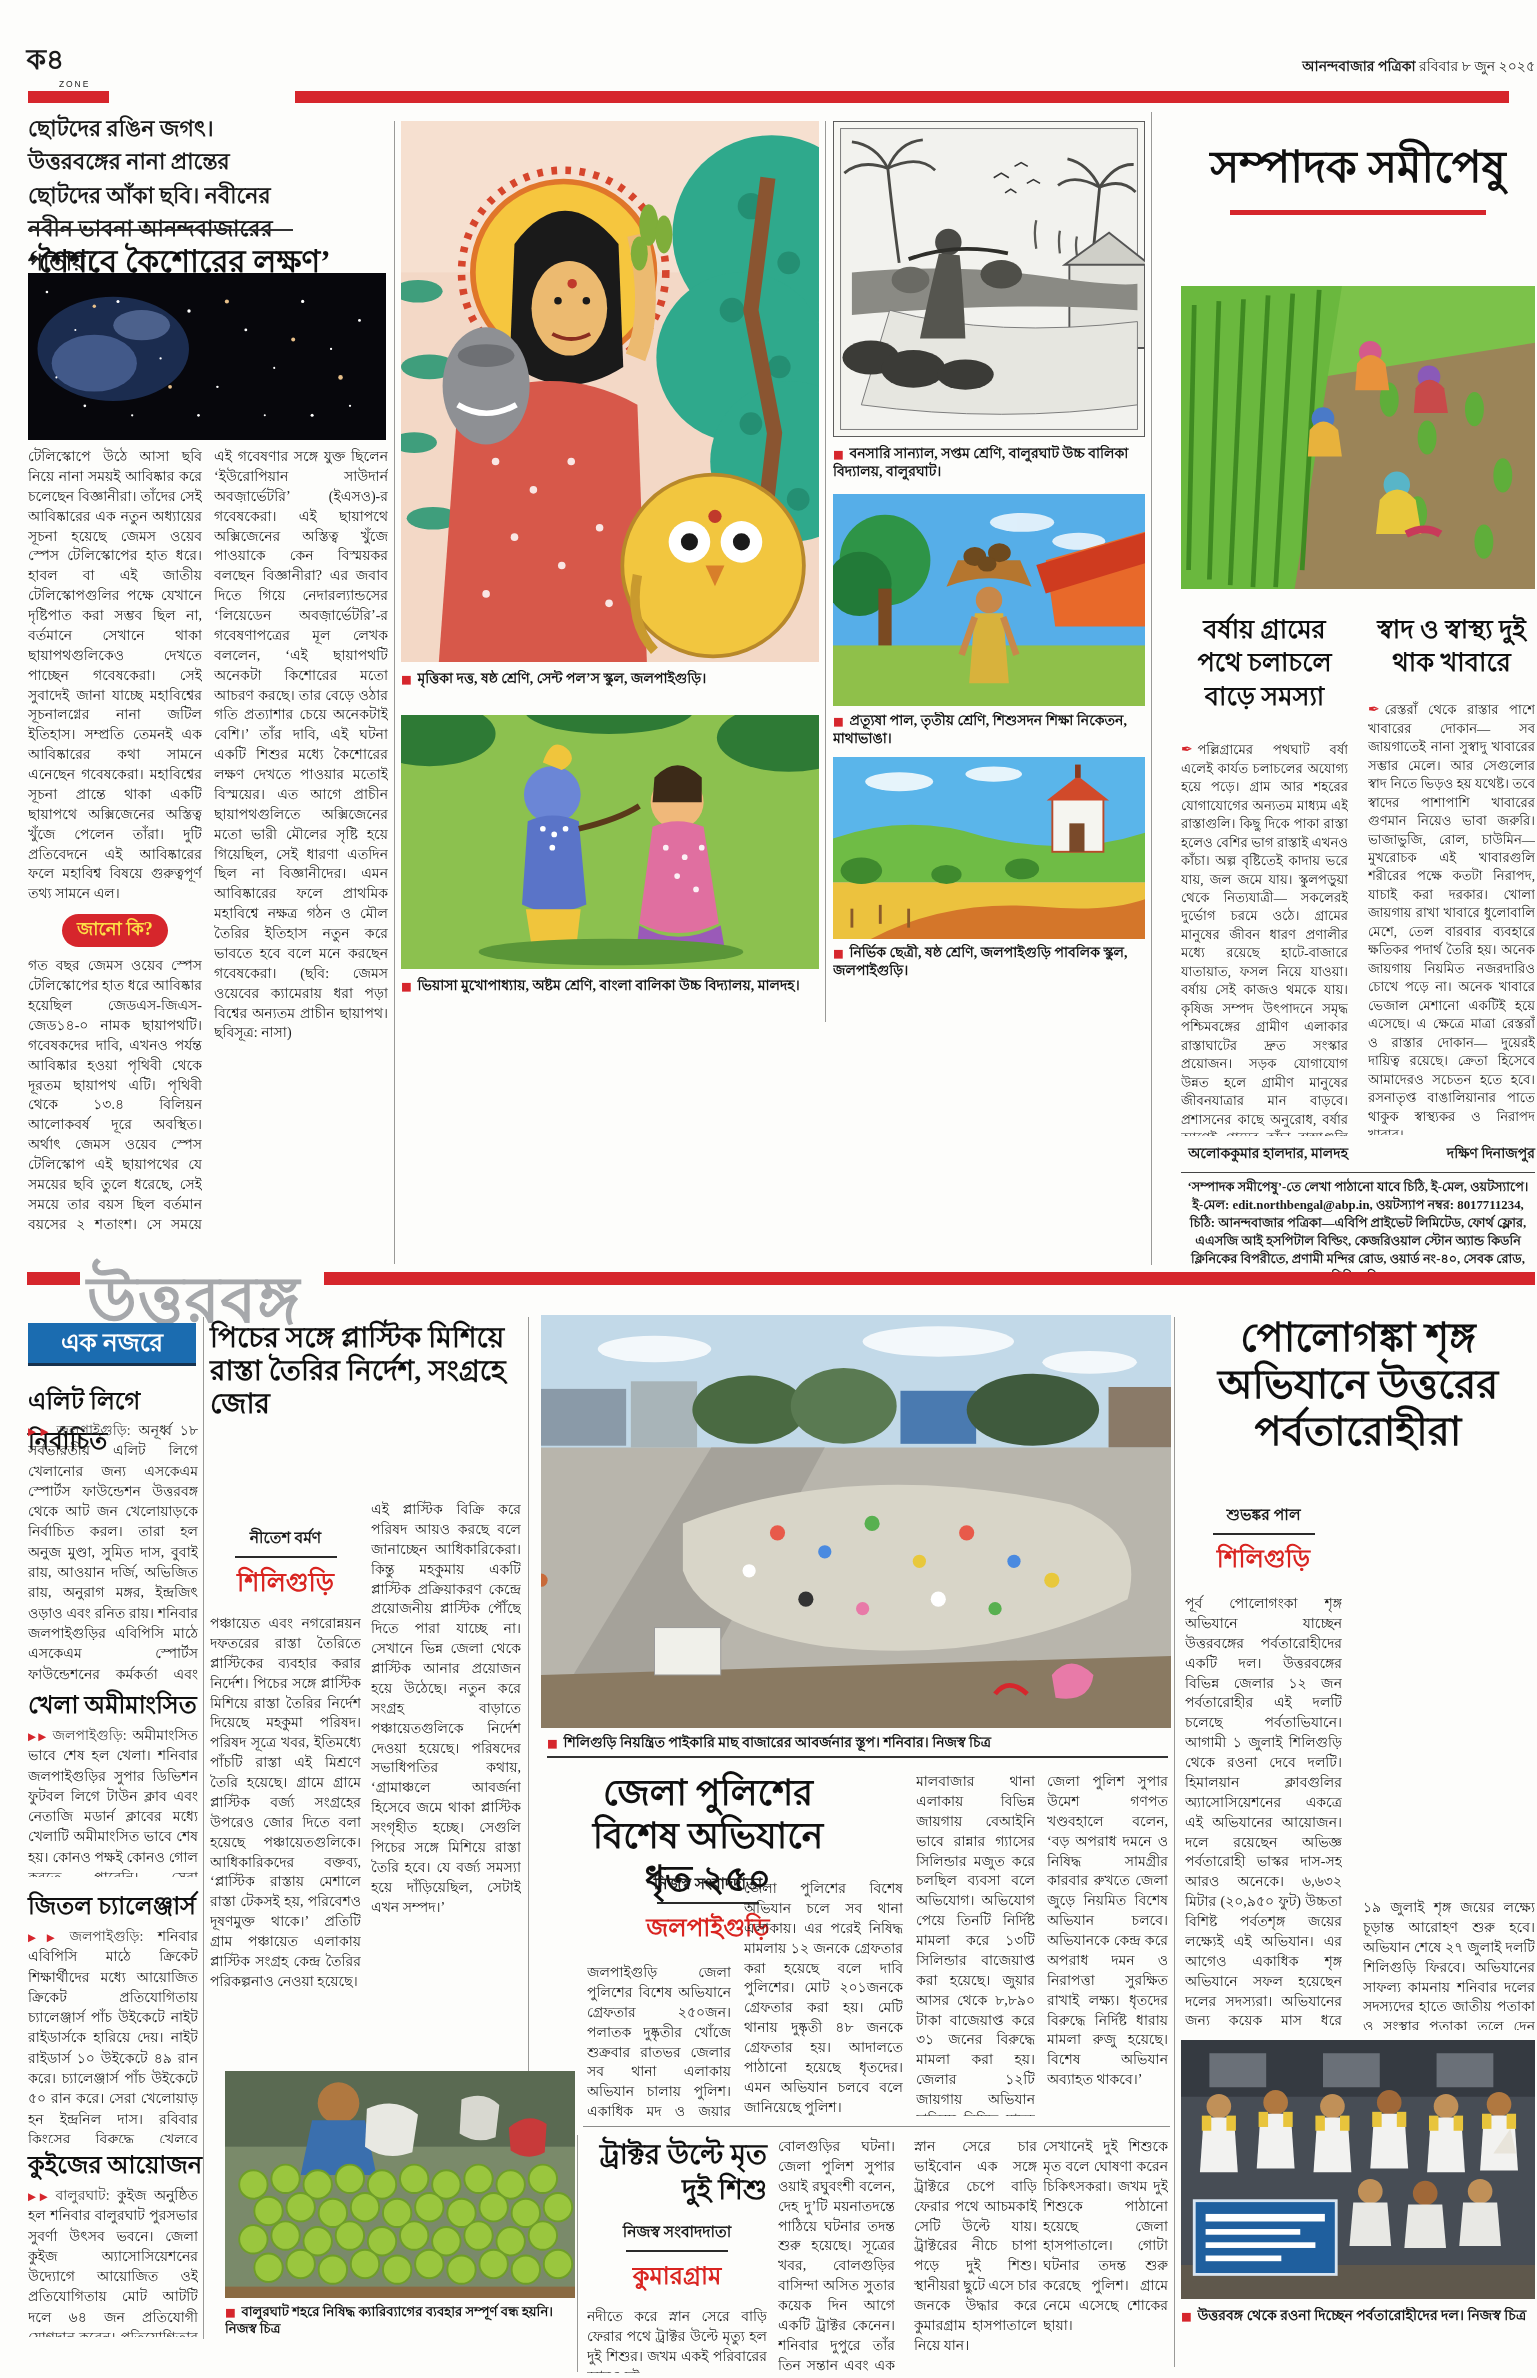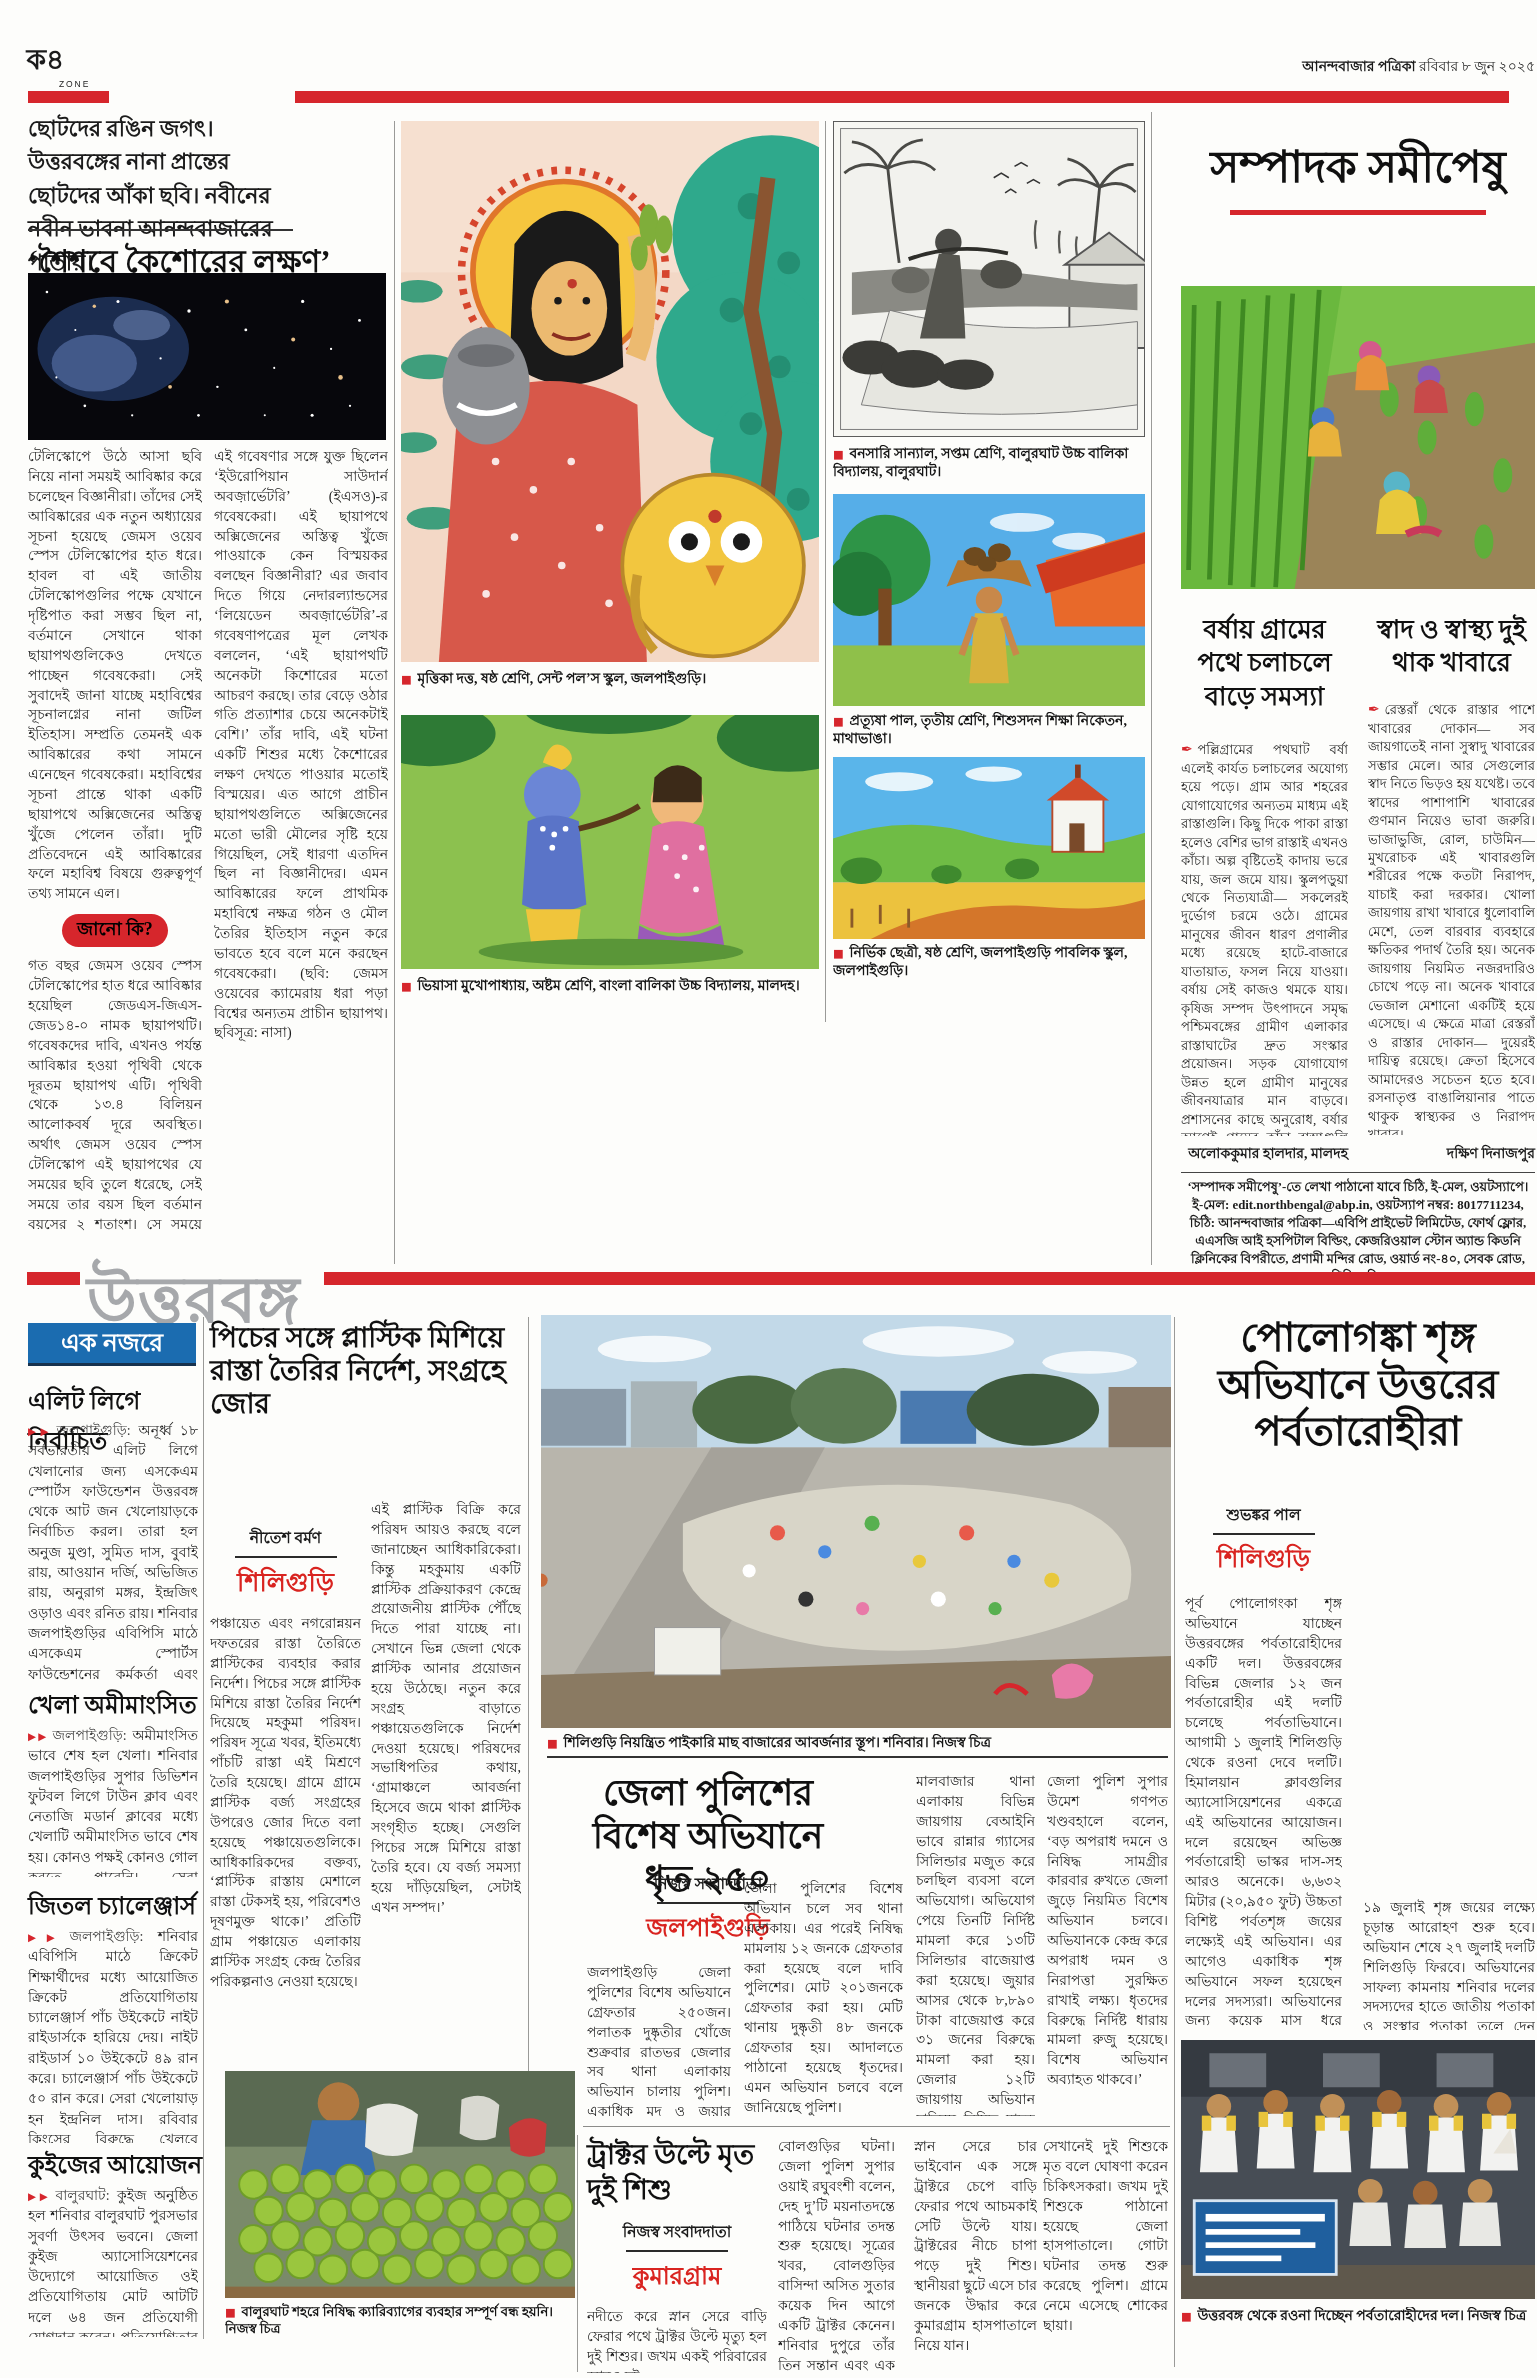--- a/index.html
+++ b/index.html
@@ -17,21 +17,21 @@
   .caption .sq{color:#d6262c;font-size:11.4px;margin-right:5.7px;font-family:"DejaVu Sans",sans-serif}
   .byline{font-weight:700;text-align:center;font-size:15.6px}
   .byline-rule{height:1.9px;background:#2a2a2a;margin:3.8px auto 5.7px auto;width:102px}
   .place-red{color:#d92420;font-weight:700;text-align:center}
   .pointer{color:#d6262c;font-family:"DejaVu Sans",sans-serif;font-size:10.4px;margin-right:3.8px}
   .place-in{color:#404040;font-weight:400}
   .pen{color:#d6262c;font-family:"DejaVu Sans",sans-serif;margin-right:4.7px;font-size:14px}
   .sign{font-weight:700;text-align:right;font-size:14px;margin-top:3.8px}
   .img-wrap{position:absolute;overflow:hidden;background:#ddd}
   .img-wrap svg{display:block;width:100%;height:100%}
-  .know-pill{display:block;margin:9.5px auto;width:106px;background:#d6262c;color:#000000;text-align:center;
+  .know-pill{display:block;margin:9.5px auto;width:106px;background:#d6262c;color:#fde047;text-align:center;
              border-radius:17px;font-weight:700;font-size:18px;padding:3.8px 0}
 </style>
 </head>
 <body>
 
 <div id="page">
 
   <div class="abs" style="left:26.5px;top:38px;font-size:28px;font-weight:700">ক৪</div>
   <div class="abs" style="left:59px;top:79px;font-size:8.5px;letter-spacing:1.9px;font-family:'Liberation Sans',sans-serif">ZONE</div>
   <div class="redbar" style="left:28px;top:91px;width:81px;height:12.3px"></div>
@@ -448,21 +448,21 @@
     <div class="byline-rule"></div>
     <div class="place-red" style="font-size:24.6px">জলপাইগুড়ি</div>
   </div>
   <div class="abs body-text" style="left:587px;top:1963px;width:144px;height:153px">জলপাইগুড়ি জেলা পুলিশের বিশেষ অভিযানে গ্রেফতার ২৫০জন। পলাতক দুষ্কৃতীর খোঁজে শুক্রবার রাতভর জেলার সব থানা এলাকায় অভিযান চালায় পুলিশ। একাধিক মদ ও জুয়ার আসরে অভিযান চালিয়ে প্রচুর মদ, জুয়ার সরঞ্জাম বাজেয়াপ্ত করা হয়েছে। শুক্রবার গভীর রাত পর্যন্ত</div>
   <div class="abs body-text" style="left:744px;top:1879px;width:159px;height:237px">জেলা পুলিশের বিশেষ অভিযান চলে সব থানা এলাকায়। এর পরেই নিষিদ্ধ মামলায় ১২ জনকে গ্রেফতার করা হয়েছে বলে দাবি পুলিশের। মোট ২০১জনকে গ্রেফতার করা হয়। মেটি থানায় দুষ্কৃতী ৪৮ জনকে গ্রেফতার হয়। আদালতে পাঠানো হয়েছে ধৃতদের। এমন অভিযান চলবে বলে জানিয়েছে পুলিশ।</div>
   <div class="abs body-text" style="left:916px;top:1772px;width:119px;height:344px">মালবাজার থানা এলাকায় বিভিন্ন জায়গায় বেআইনি ভাবে রান্নার গ্যাসের সিলিন্ডার মজুত করে চলছিল ব্যবসা বলে অভিযোগ। অভিযোগ পেয়ে তিনটি নির্দিষ্ট মামলা করে ১৩টি সিলিন্ডার বাজেয়াপ্ত করা হয়েছে। জুয়ার আসর থেকে ৮,৮৯০ টাকা বাজেয়াপ্ত করে ৩১ জনের বিরুদ্ধে মামলা করা হয়। জেলার ১২টি জায়গায় অভিযান চালিয়ে নিষিদ্ধ মাদক উদ্ধার করা হয়েছে।</div>
   <div class="abs body-text" style="left:1047px;top:1772px;width:121px;height:344px">জেলা পুলিশ সুপার উমেশ গণপত খণ্ডবহালে বলেন, ‘বড় অপরাধ দমনে ও নিষিদ্ধ সামগ্রীর কারবার রুখতে জেলা জুড়ে নিয়মিত বিশেষ অভিযান চলবে। অভিযানকে কেন্দ্র করে অপরাধ দমন ও নিরাপত্তা সুরক্ষিত রাখাই লক্ষ্য। ধৃতদের বিরুদ্ধে নির্দিষ্ট ধারায় মামলা রুজু হয়েছে। বিশেষ অভিযান অব্যাহত থাকবে।’</div>
 
   <div class="rule-h" style="left:583px;top:2126px;width:587px"></div>
 
-  <div class="abs headline" style="left:587px;top:2137px;width:180px;font-size:28px;line-height:1.25;text-align:left">ট্রাক্টর উল্টে মৃত দুই শিশু</div>
+  <div class="abs headline" style="left:587px;top:2137px;width:180px;font-size:28px;line-height:1.25;text-align:right">ট্রাক্টর উল্টে মৃত দুই শিশু</div>
   <div class="abs" style="left:587px;top:2220px;width:180px">
     <div class="byline">নিজস্ব সংবাদদাতা</div>
     <div class="byline-rule"></div>
     <div class="place-red" style="font-size:24px">কুমারগ্রাম</div>
   </div>
   <div class="abs body-text" style="left:587px;top:2307px;width:180px;height:66px">নদীতে করে স্নান সেরে বাড়ি ফেরার পথে ট্রাক্টর উল্টে মৃত্যু হল দুই শিশুর। জখম একই পরিবারের আরও দুই</div>
   <div class="abs body-text" style="left:778px;top:2137px;width:117px;height:237px">বোলগুড়ির ঘটনা। জেলা পুলিশ সুপার ওয়াই রঘুবংশী বলেন, দেহ দু’টি ময়নাতদন্তে পাঠিয়ে ঘটনার তদন্ত শুরু হয়েছে। সূত্রের খবর, বোলগুড়ির বাসিন্দা অসিত সুতার কয়েক দিন আগে একটি ট্রাক্টর কেনেন। শনিবার দুপুরে তাঁর তিন সন্তান এবং এক ভাইপো বাড়ির কাছেই রায়ডাক ২ নদীতে ট্রাক্টরের ইঞ্জিন ধুতে যায়।</div>
   <div class="abs body-text" style="left:914px;top:2137px;width:123px;height:237px">স্নান সেরে চার ভাইবোন এক সঙ্গে ট্রাক্টরে চেপে বাড়ি ফেরার পথে আচমকাই সেটি উল্টে যায়। ট্রাক্টরের নীচে চাপা পড়ে দুই শিশু। স্থানীয়রা ছুটে এসে চার জনকে উদ্ধার করে কুমারগ্রাম হাসপাতালে নিয়ে যান।</div>
   <div class="abs headline" style="left:1181px;top:1314px;width:354px;font-size:40px;line-height:1.18;text-align:center">পোলোগঙ্কা শৃঙ্গ অভিযানে উত্তরের পর্বতারোহীরা</div>
 

